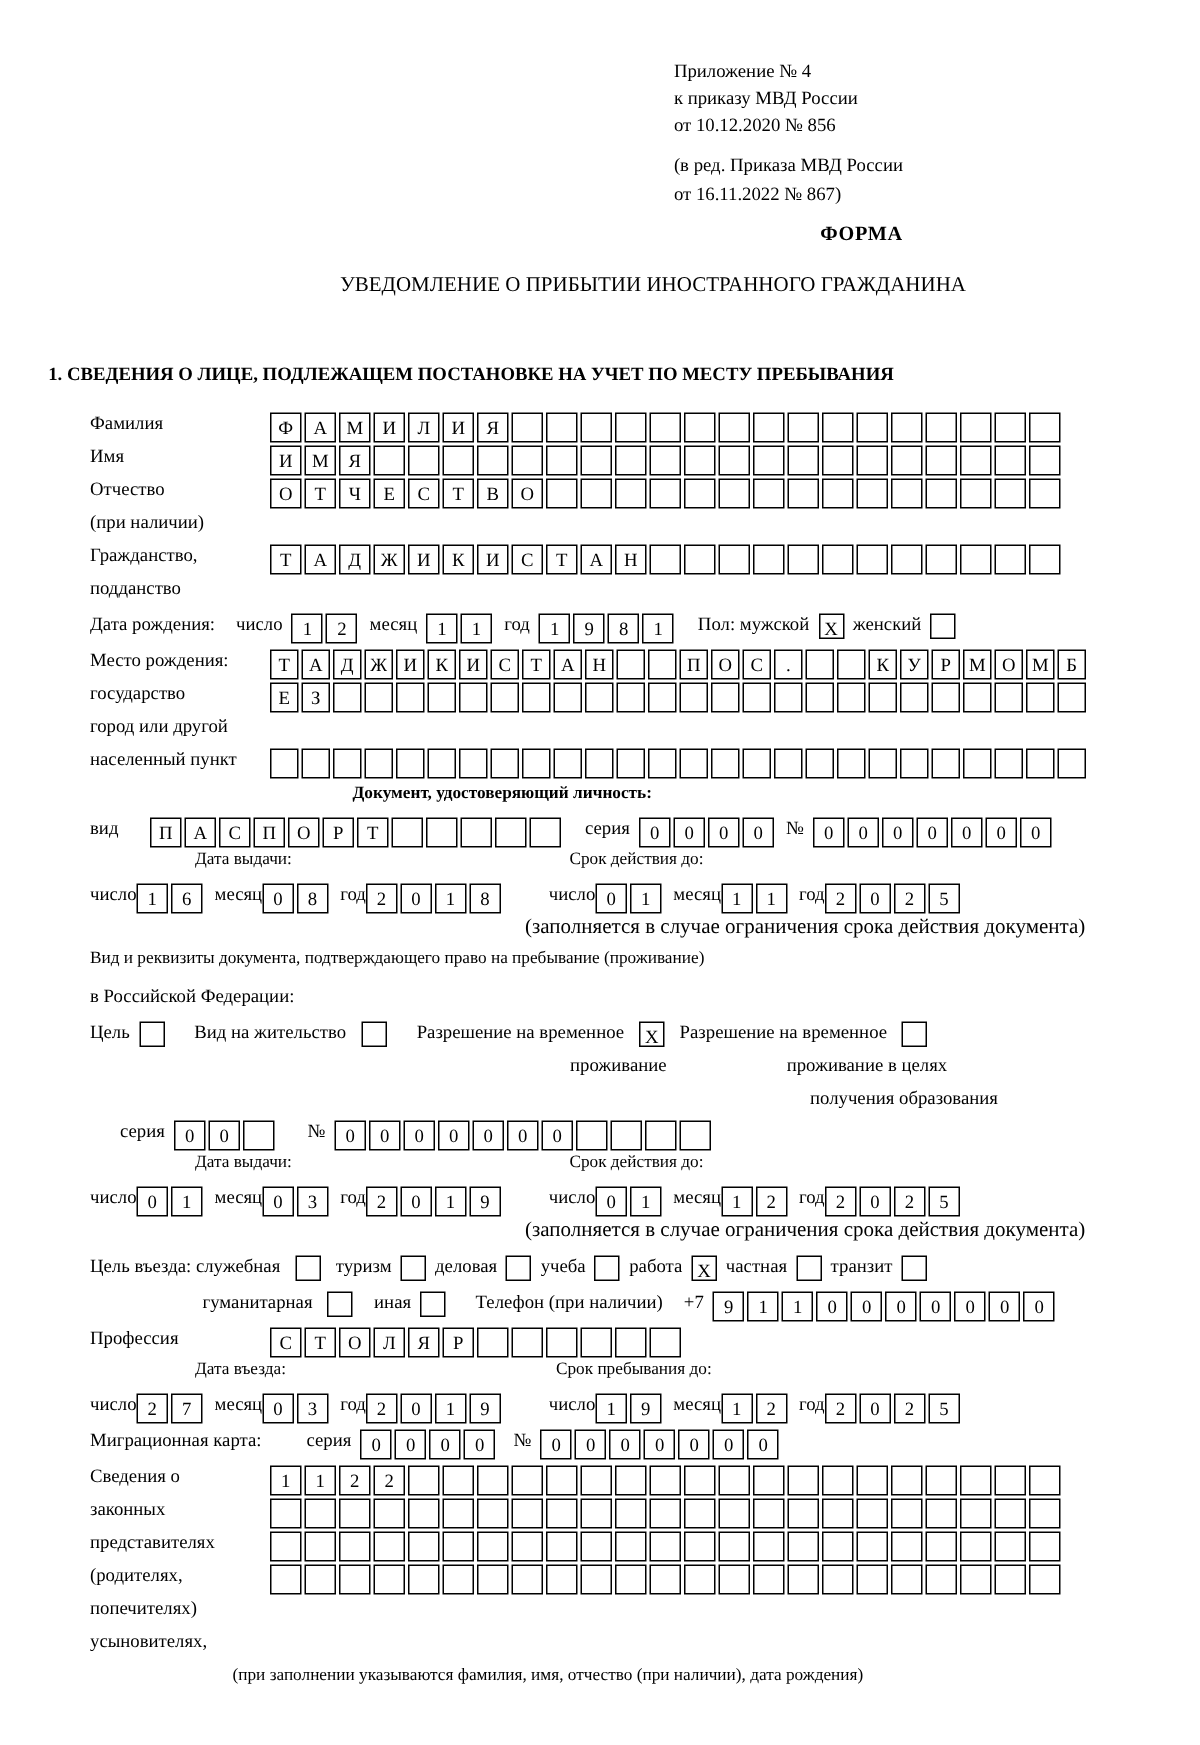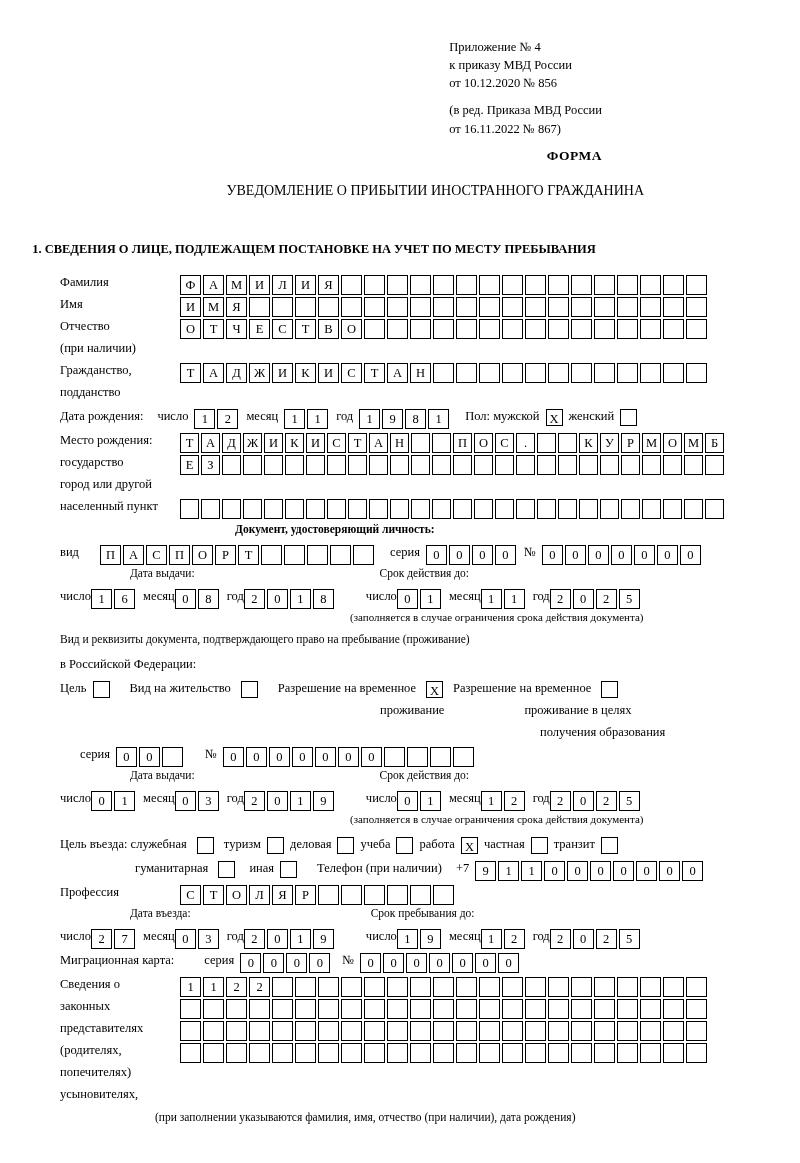--- a/index.html
+++ b/index.html
@@ -16,21 +16,21 @@
   .row{display:flex;align-items:flex-start;margin-bottom:2px;min-height:20px;}
   .lbl{white-space:nowrap;}
   .boxes{display:flex;}
   .bx{width:21px;height:20px;border:1px solid #000;box-sizing:border-box;margin-right:2px;
       text-align:center;line-height:18px;font-size:12.5px;font-family:"Liberation Serif",serif;}
   .bx.sm{width:19px;}
   .bx.chk{width:17px;height:17px;margin-right:0;}
   .sp6{width:6px;}.sp10{width:10px;}.sp14{width:14px;}.sp20{width:20px;}.sp30{width:30px;}
   .bold{font-weight:bold;}
   .small{font-size:11.5px;}
-  .note{font-size:11px;}
+  .note{font-size:14px;}
   .lab-col{width:120px;}
   .mt2{margin-top:2px;}
   .mt6{margin-top:4px;}
   .mt10{}
 </style>
 </head>
 <body>
 
 <div class="page">
 

